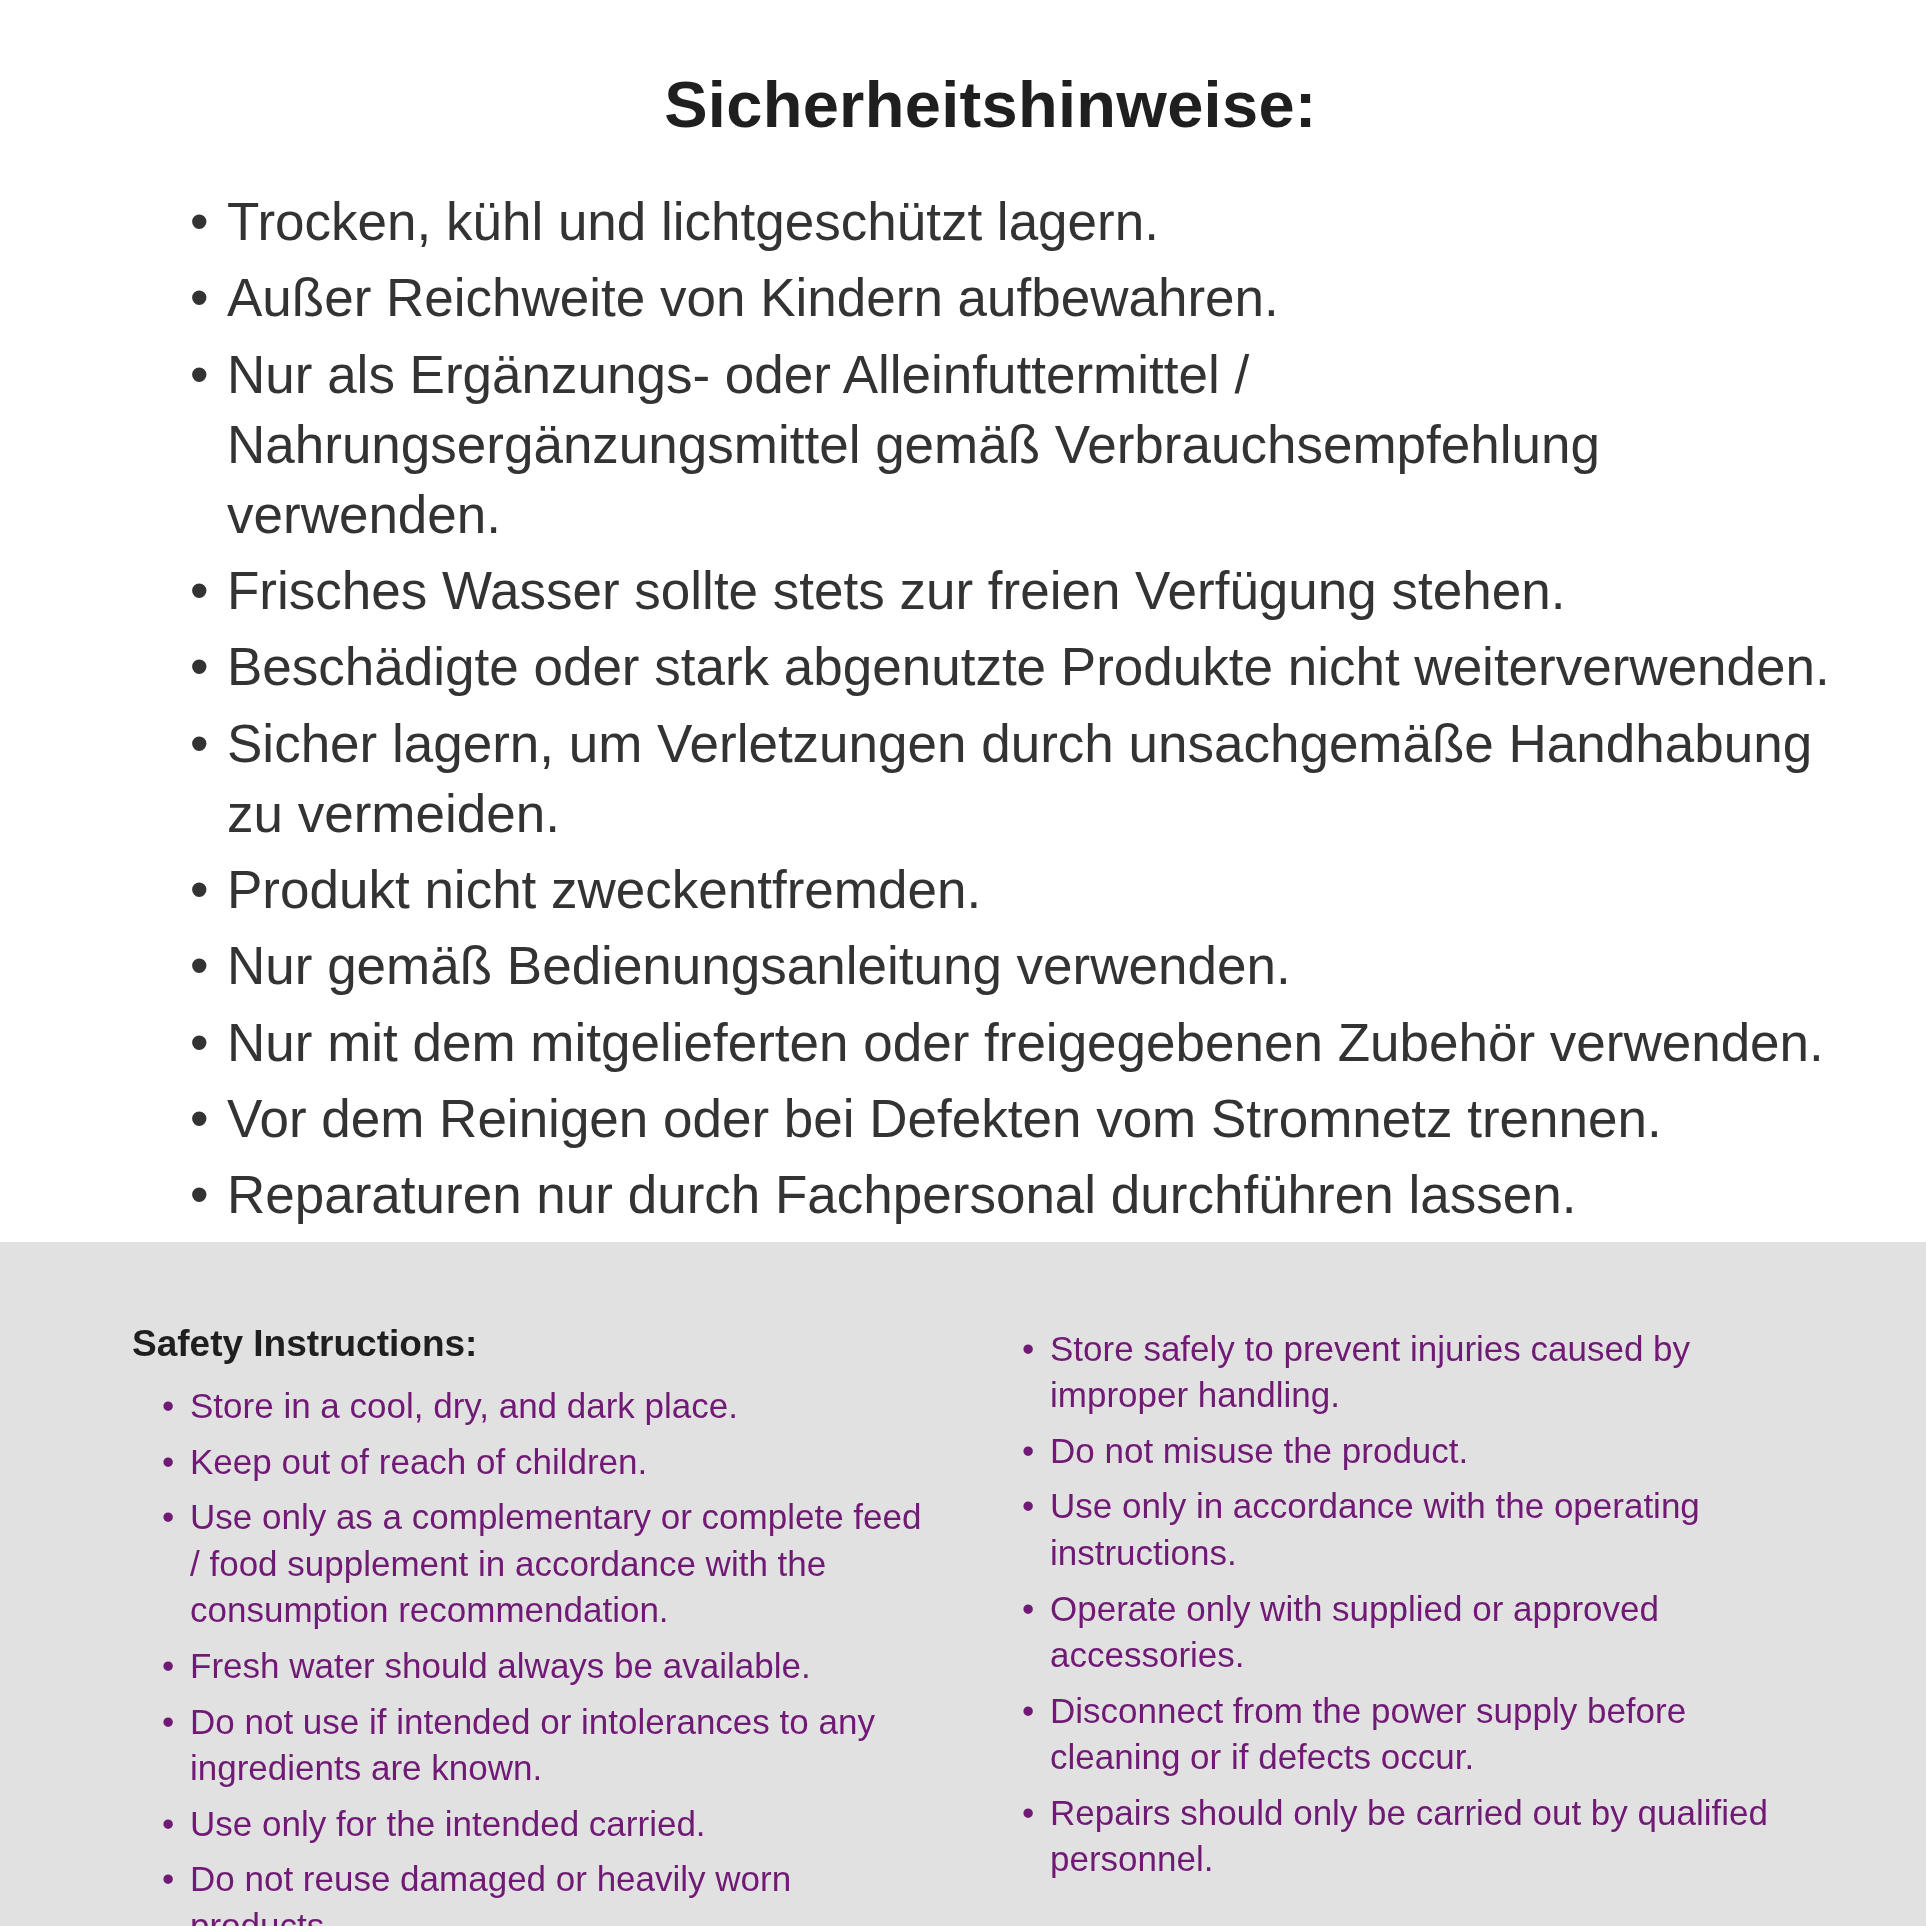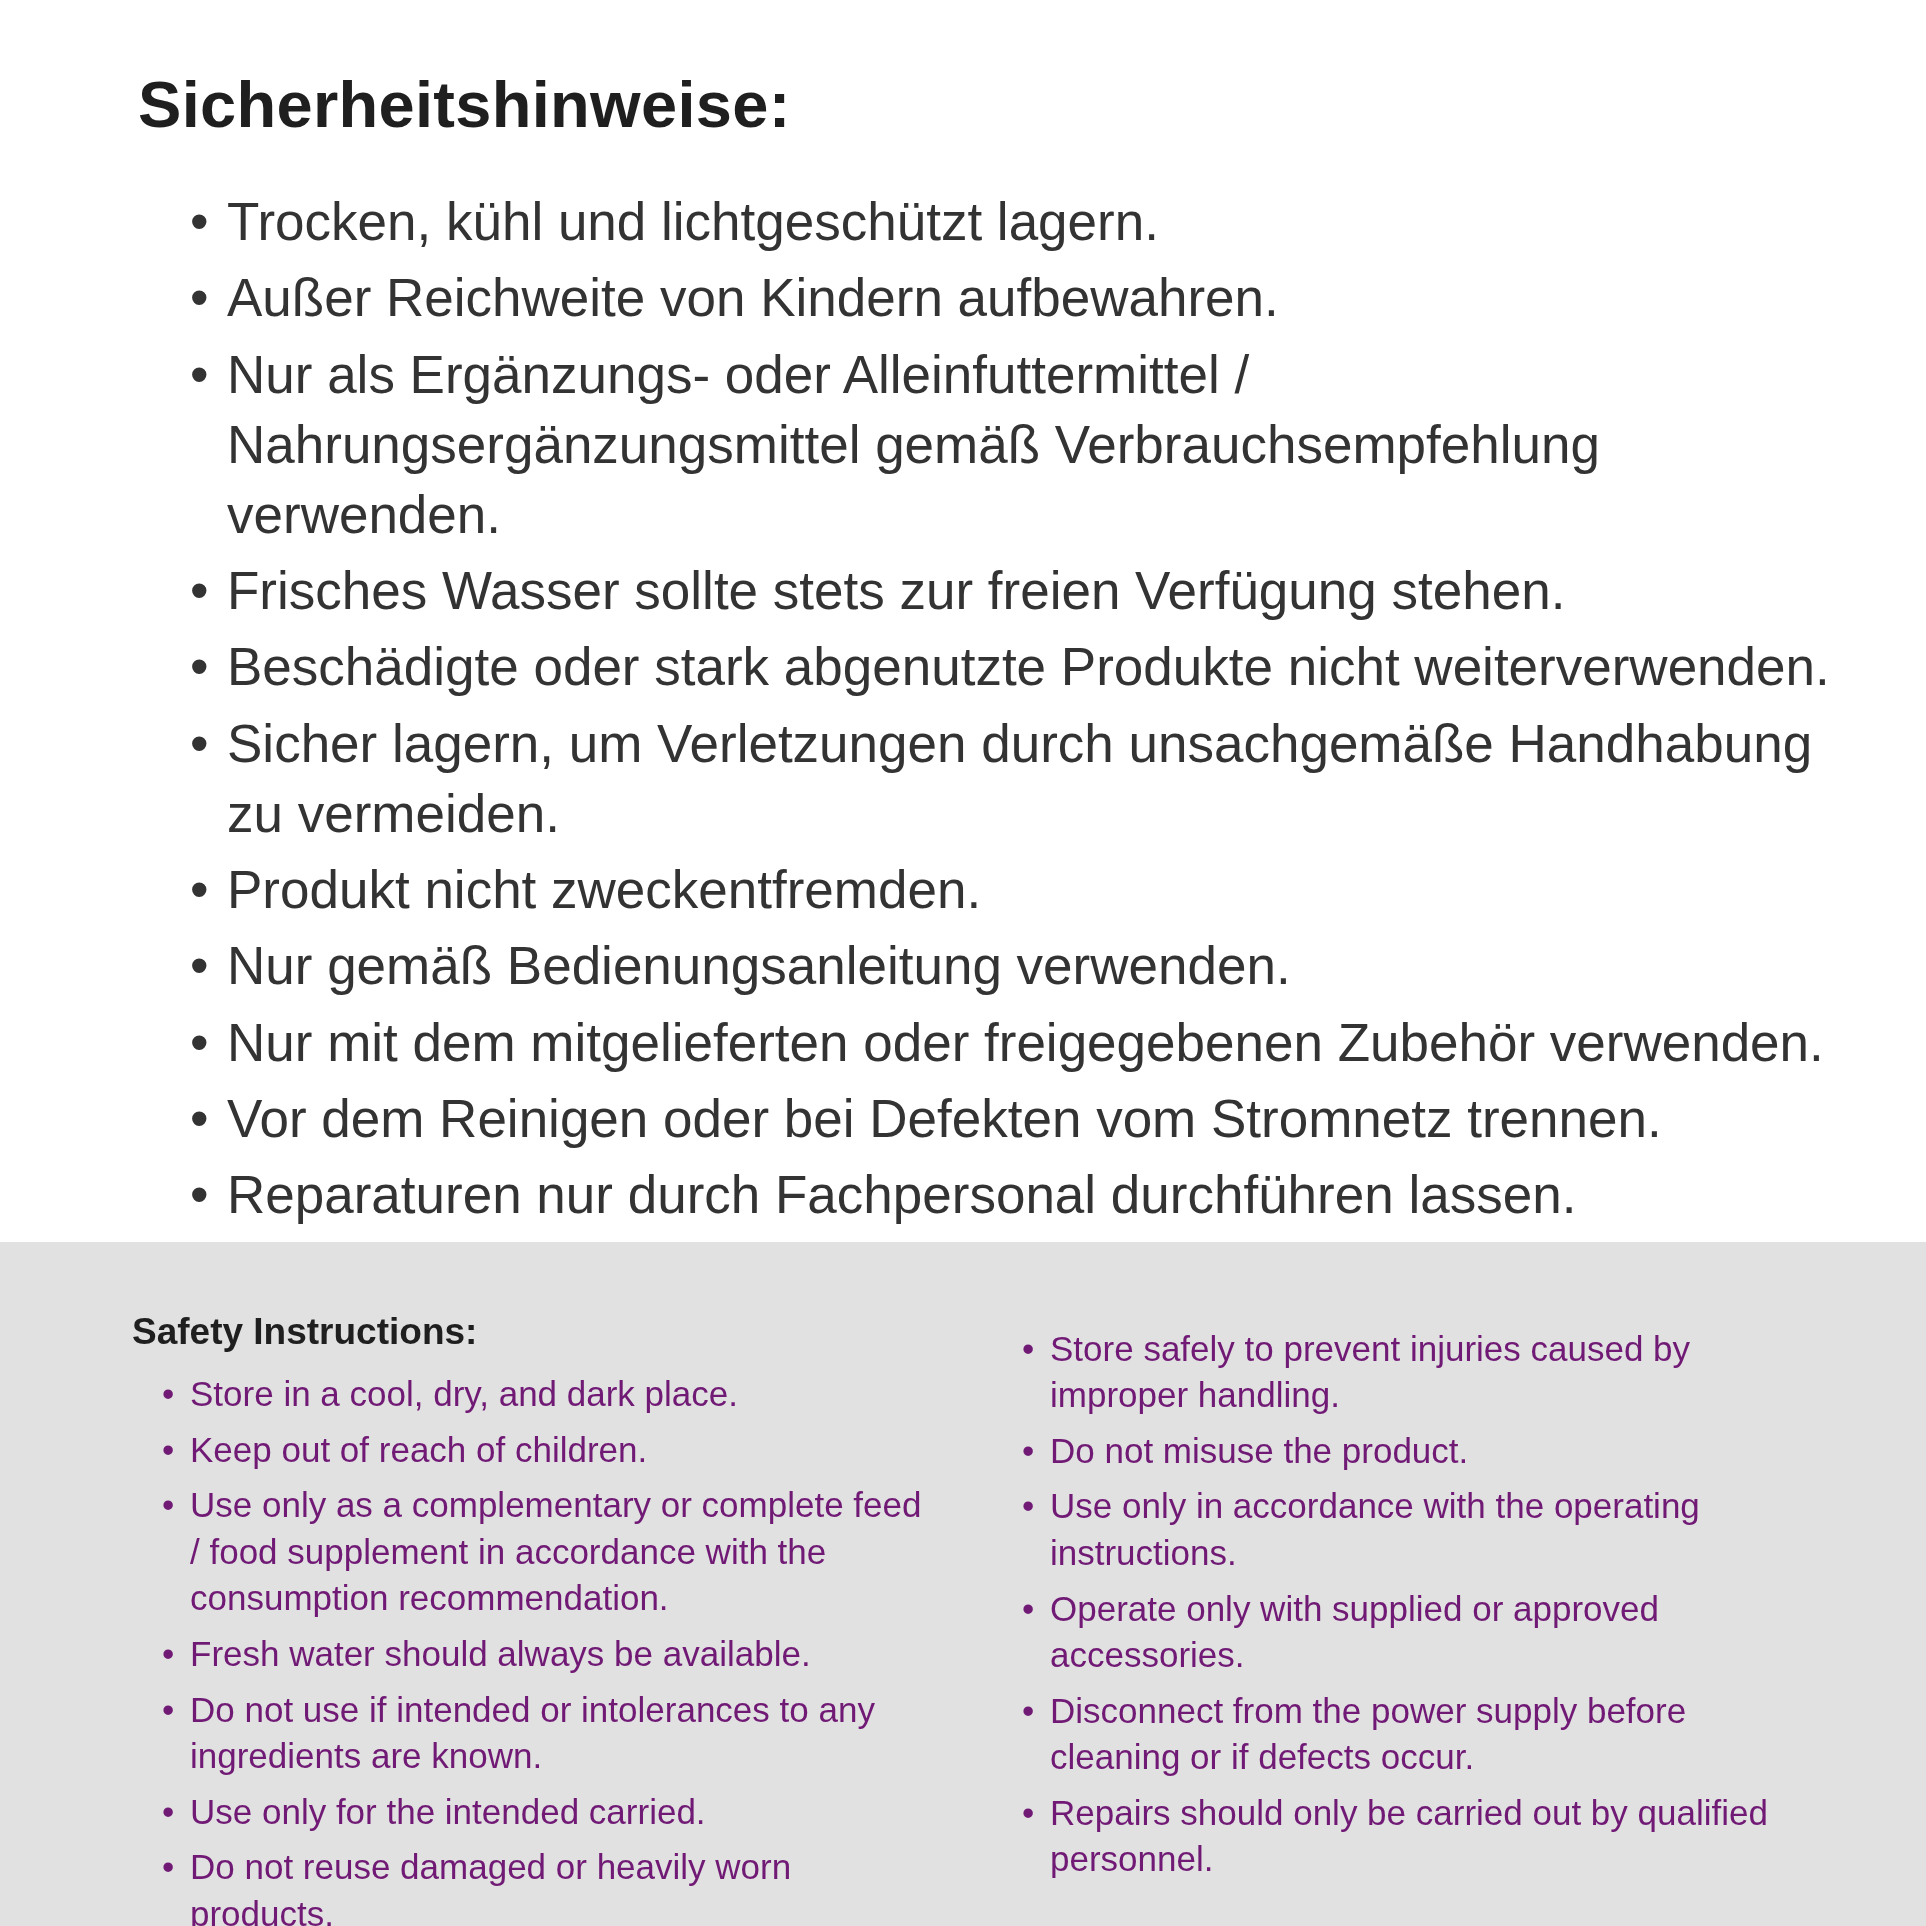--- a/index.html
+++ b/index.html
@@ -23,20 +23,21 @@
     box-sizing: border-box;
     height: 1316px;
     padding: 67px 83px 0 138px;
   }
   .german-title {
     font-size: 65px;
     font-weight: 700;
     color: #1f1f1f;
     margin: 0 0 45px 0;
     letter-spacing: 0.3px;
+    text-align: center;
   }
   ul.b-list {
     list-style: none;
     margin: 12px;
     padding: 0;
   }
   .german-section ul.b-list {
     padding-left: 40px;
     max-width: 1695px;
   }
@@ -62,21 +63,21 @@
     padding: 69px 96px 39px 132px;
     display: grid;
     grid-template-columns: 1fr 1fr;
     column-gap: 58px;
     align-items: start;
   }
   .english-title {
     font-size: 37px;
     font-weight: 700;
     color: #1f1f1f;
-    margin: 0 0 18px 0;
+    margin: 12px 0 18px 0;
   }
   .english-section ul.b-list li {
     position: relative;
     font-size: 35px;
     line-height: 1.33;
     padding-left: 28px;
     margin-bottom: 9px;
     color: #701a75;
   }
   .eng-col-left ul.b-list {

